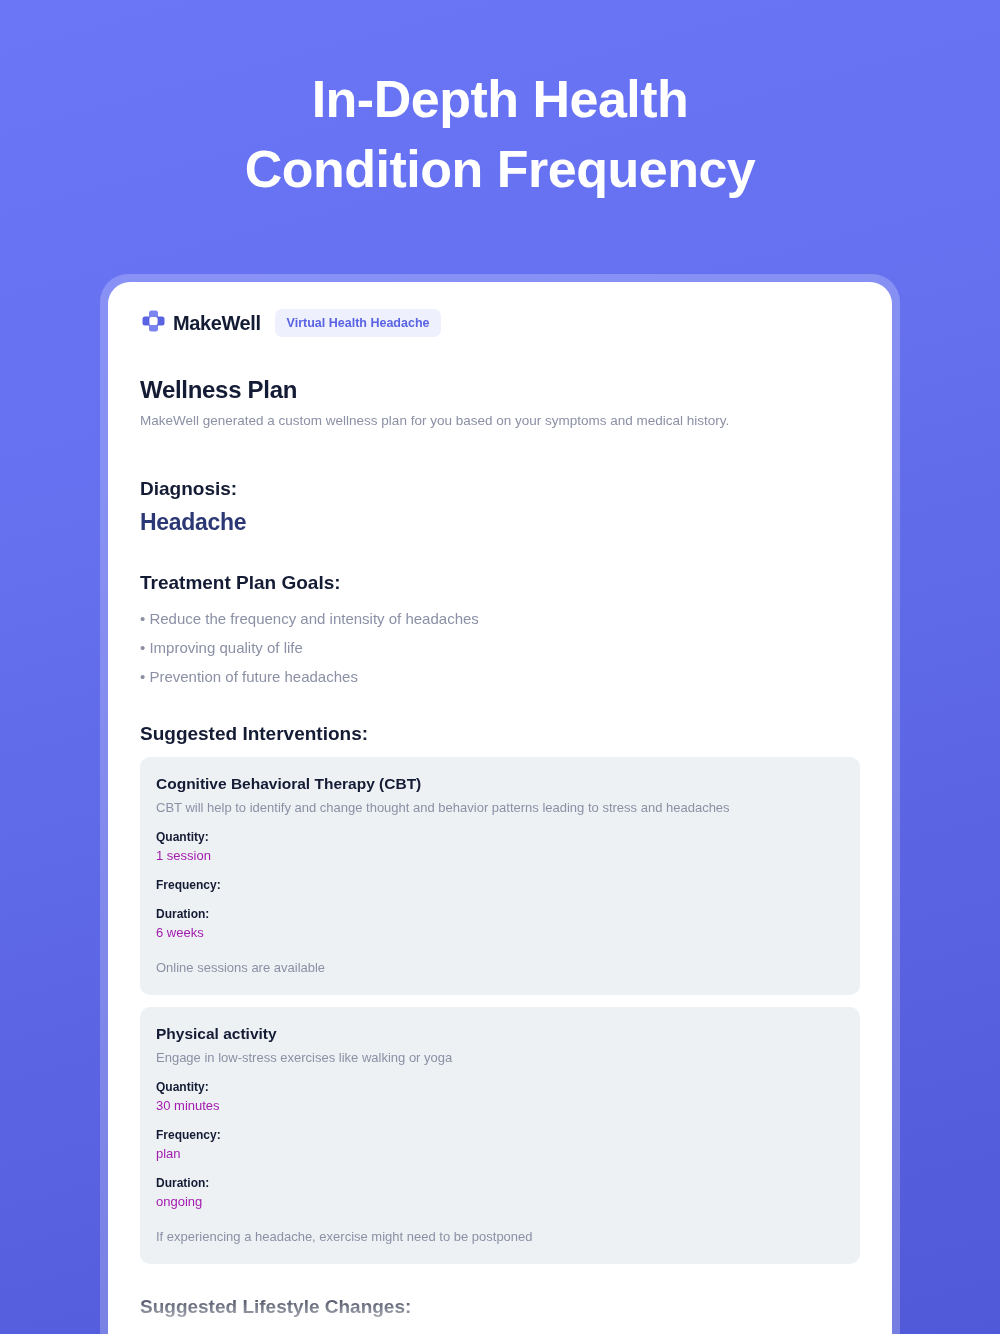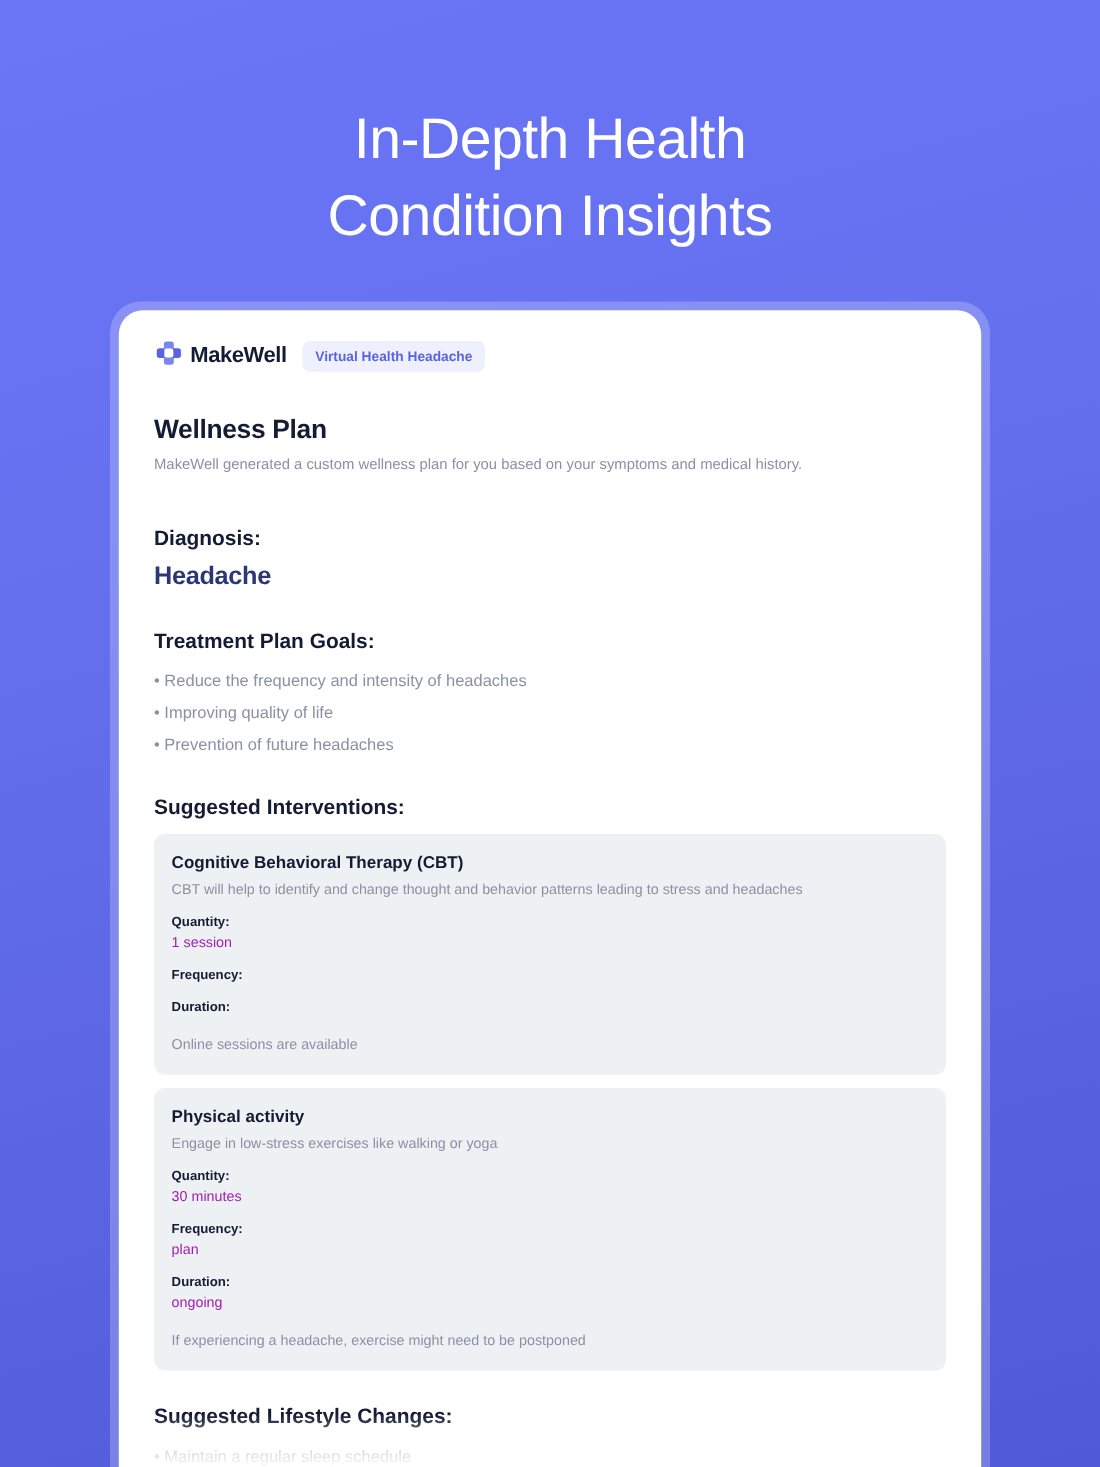--- a/index.html
+++ b/index.html
@@ -8,26 +8,26 @@
     height: 1334px;
     overflow: hidden;
     font-family: "Liberation Sans", sans-serif;
   }
   body {
     background: linear-gradient(165deg, #6b76f7 0%, #6570ef 35%, #5a64e2 70%, #5059d8 100%);
     position: relative;
   }
 
   .hero-title {
-    padding-top: 92px;
+    padding-top: 64px;
     text-align: center;
     color: #ffffff;
     font-size: 52px;
     line-height: 1.35;
-    font-weight: normal;
+    font-weight: bold;
     letter-spacing: -0.5px;
   }
   .hero-title .line { display: block; }
 
   .device-frame {
     position: absolute;
     left: 100px;
     top: 274px;
     width: 800px;
     height: 1090px;
@@ -152,21 +152,21 @@
     height: 70px;
     background: linear-gradient(to bottom, rgba(255,255,255,0), #ffffff 72%);
     pointer-events: none;
   }
 </style>
 </head>
 <body>
 
 <div class="hero-title">
   <span class="line">In-Depth Health</span>
-  <span class="line">Condition Insights</span>
+  <span class="line">Condition Frequency</span>
 </div>
 
 <div class="device-frame">
   <div class="device-screen">
 
     <div class="app-header">
       <div class="brand">
         <span class="brand-logo">
           <svg width="26" height="26" viewBox="0 0 26 26">
             <rect x="2.5" y="8.5" width="9" height="9" rx="2.5" fill="#5a64e2"></rect>
@@ -202,20 +202,21 @@
         <div class="card-desc">CBT will help to identify and change thought and behavior patterns leading to stress and headaches</div>
         <div class="field">
           <div class="field-label">Quantity:</div>
           <div class="field-value">1 session</div>
         </div>
         <div class="field">
           <div class="field-label">Frequency:</div>
         </div>
         <div class="field">
           <div class="field-label">Duration:</div>
+          <div class="field-value">6 weeks</div>
         </div>
         <div class="card-note">Online sessions are available</div>
       </div>
 
       <div class="card">
         <div class="card-title">Physical activity</div>
         <div class="card-desc">Engage in low-stress exercises like walking or yoga</div>
         <div class="field">
           <div class="field-label">Quantity:</div>
           <div class="field-value">30 minutes</div>

